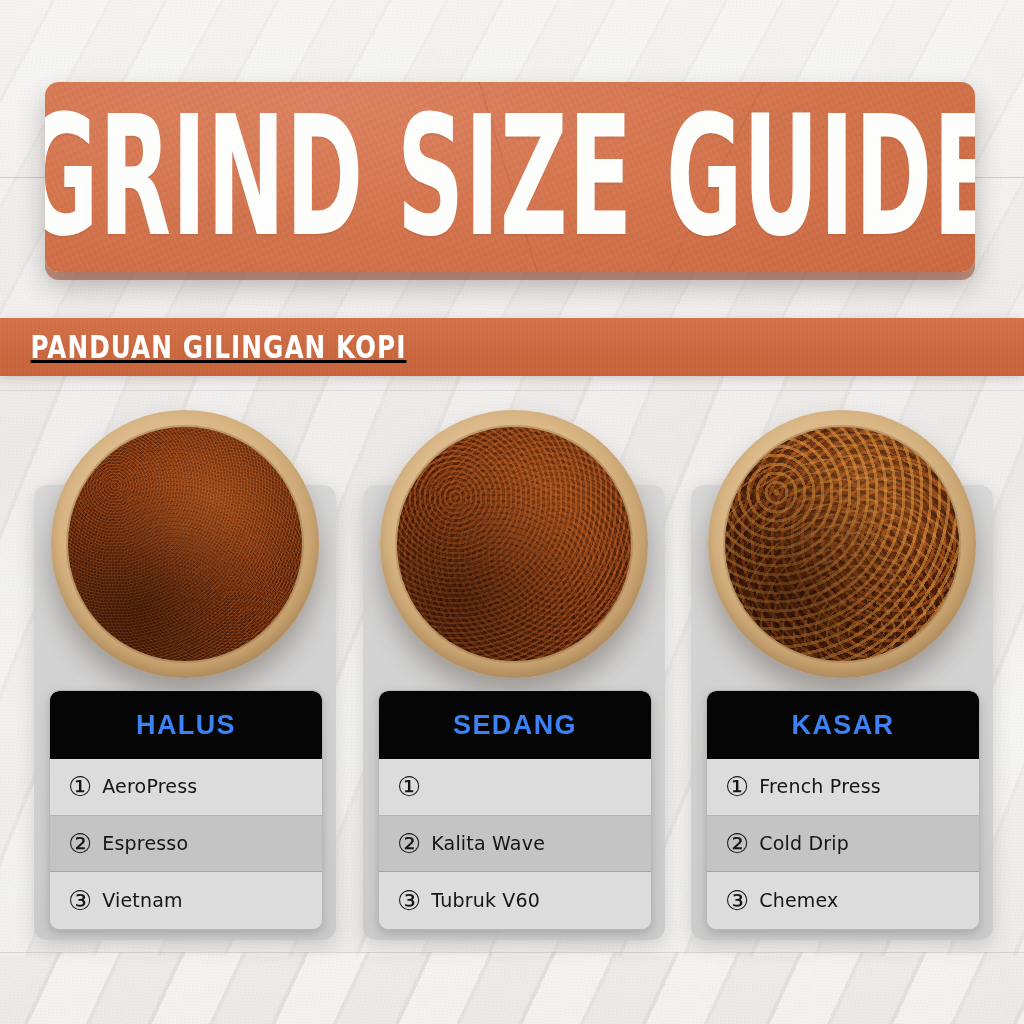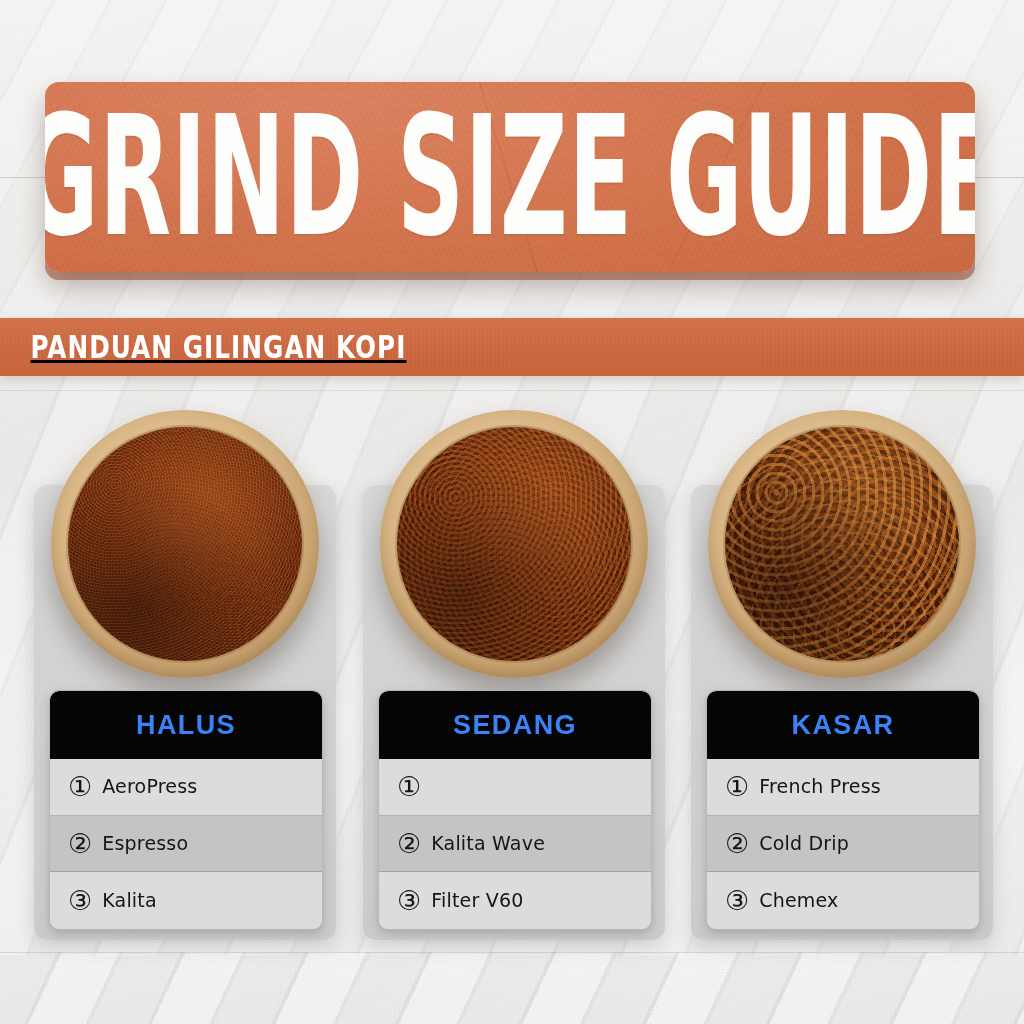--- a/index.html
+++ b/index.html
@@ -386,21 +386,21 @@
         <div class="list-row">
           <span class="row-num">①</span>
           <span class="row-label">AeroPress</span>
         </div>
         <div class="list-row alt">
           <span class="row-num">②</span>
           <span class="row-label">Espresso</span>
         </div>
         <div class="list-row">
           <span class="row-num">③</span>
-          <span class="row-label">Kalita</span>
+          <span class="row-label">Vietnam</span>
         </div>
       </div>
     </div>
 
     <div class="column c2">
       <div class="panel"></div>
       <div class="bowl">
         <div class="rim-inner">
           <div class="grounds medium">
             <div class="tex"></div>
@@ -414,21 +414,21 @@
         </div>
         <div class="list-row">
           <span class="row-num">①</span>
         </div>
         <div class="list-row alt">
           <span class="row-num">②</span>
           <span class="row-label">Kalita Wave</span>
         </div>
         <div class="list-row">
           <span class="row-num">③</span>
-          <span class="row-label">Filter V60</span>
+          <span class="row-label">Tubruk V60</span>
         </div>
       </div>
     </div>
 
     <div class="column c3">
       <div class="panel"></div>
       <div class="bowl">
         <div class="rim-inner">
           <div class="grounds coarse">
             <div class="tex"></div>

